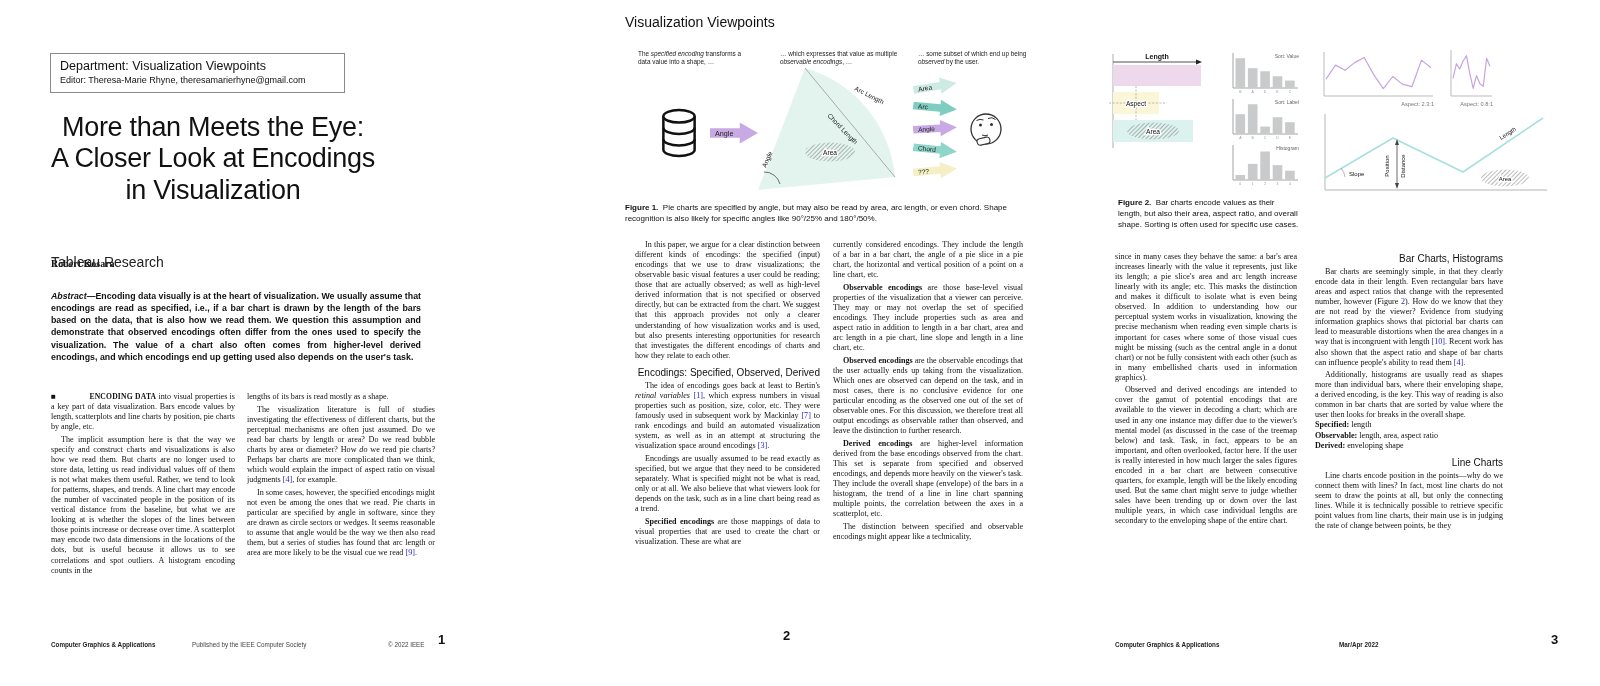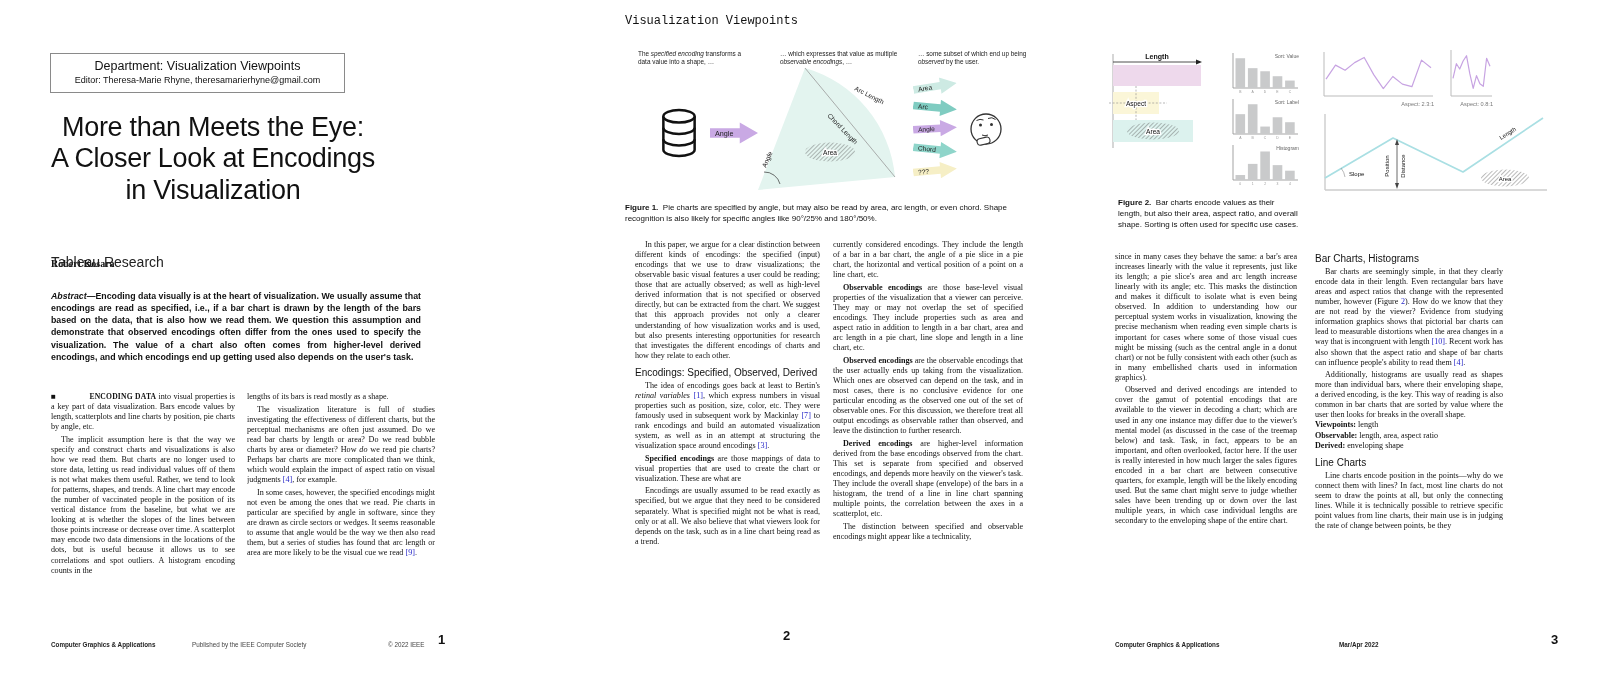--- a/index.html
+++ b/index.html
@@ -15,27 +15,27 @@
   .author{font-size:10px;font-weight:bold;}
   .affil{font-family:"Liberation Sans",sans-serif;font-size:14px;color:#222;}
   .abstract{font-family:"Liberation Sans",sans-serif;font-weight:bold;font-size:8.8px;
             line-height:1.38;text-align:justify;}
   .col{font-size:8.1px;line-height:1.245;text-align:justify;overflow:hidden;}
   .col p{margin:0;}
   .col p + p, .col h3 + p{margin-top:2.5px;}
   .col p.p{text-indent:10px;}
   .col p.spec{text-indent:0;margin-top:0;text-align:left;}
   .col h3{font-family:"Liberation Sans",sans-serif;font-weight:400;font-size:10px;
-          line-height:1.15;margin:6px 0 2px 0;text-align:left;}
+          line-height:1.15;margin:6px 0 2px 0;text-align:right;}
   .col h3:first-child{margin-top:1px;}
   .ref{color:#2525c8;}
   .lead{font-size:7.6px;letter-spacing:.2px;margin-left:31px;}
   .caption{font-family:"Liberation Sans",sans-serif;font-size:8px;line-height:1.35;color:#111;}
   .stepcap{font-family:"Liberation Sans",sans-serif;font-size:6.4px;line-height:1.3;color:#222;}
-  .running-head{font-family:Liberation Mono, monospace;font-size:12px;color:#111;}
+  .running-head{font-family:Liberation Sans, sans-serif;font-size:14px;color:#111;}
   .foot{font-family:"Liberation Sans",sans-serif;font-size:6.3px;color:#222;}
   .foot.b{font-weight:bold;}
   .pagenum{font-family:"Liberation Sans",sans-serif;font-size:13px;font-weight:600;}
   .spark-label{font-family:"Liberation Sans",sans-serif;font-size:5.6px;color:#777;text-align:right;}
 
   
   .barrow{clip-path:polygon(0 28%,62% 28%,62% 2%,100% 50%,62% 98%,62% 72%,0 72%);
           display:flex;align-items:center;}
   .barrow span{font-family:"Liberation Sans",sans-serif;color:#222;padding-left:5px;}
   .barrow.big{width:48px;height:22px;}
@@ -58,21 +58,21 @@
   <defs>
     <pattern id="hatch" width="3" height="3" patternUnits="userSpaceOnUse" patternTransform="rotate(45)">
       <line x1="0" y1="0" x2="0" y2="3" stroke="#555" stroke-width="0.8"></line>
     </pattern>
   </defs>
 </svg>
 
 <div id="canvas">
 
   <section class="page" style="left:40px;width:420px;">
-    <div class="abs dept-box" style="left:10px;top:53px;width:275px;text-align:center;">
+    <div class="abs dept-box" style="left:10px;top:53px;width:275px;">
       <div class="dept-line1">Department: Visualization Viewpoints</div>
       <div class="dept-line2">Editor: Theresa-Marie Rhyne, theresamarierhyne@gmail.com</div>
     </div>
     <h1 class="abs paper-title" style="left:11px;top:112px;margin:0;">More than Meets the Eye:
 A Closer Look at Encodings
 in Visualization</h1>
     <div class="abs author" style="left:11px;top:258px;">Robert Kosara</div>
     <div class="abs affil" style="left:11px;top:254px;">Tableau Research</div>
     <div class="abs abstract" style="left:11px;top:290px;width:370px;"><i>Abstract</i>—Encoding data visually is at the heart of visualization. We usually assume that encodings are read as specified, i.e., if a bar chart is drawn by the length of the bars based on the data, that is also how we read them. We question this assumption and demonstrate that observed encodings often differ from the ones used to specify the visualization. The value of a chart also often comes from higher-level derived encodings, and which encodings end up getting used also depends on the user's task.</div>
 
@@ -150,22 +150,22 @@
         <rect x="11" y="28" width="13" height="6.5" rx="3" fill="#fff" stroke="#333" stroke-width="1.1" transform="rotate(-14 17 31)"></rect>
       </svg>
     </div>
 
     <div class="abs caption" style="left:17px;top:203px;width:406px;"><b>Figure 1.</b>&nbsp; Pie charts are specified by angle, but may also be read by area, arc length, or even chord. Shape recognition is also likely for specific angles like 90°/25% and 180°/50%.</div>
 
     <div class="abs col" style="left:27px;top:240px;width:185px;height:382px;">
         <p class="p">In this paper, we argue for a clear distinction between different kinds of encodings: the specified (input) encodings that we use to draw visualizations; the observable basic visual features a user could be reading; those that are actually observed; as well as high-level derived information that is not specified or observed directly, but can be extracted from the chart. We suggest that this approach provides not only a clearer understanding of how visualization works and is used, but also presents interesting opportunities for research that investigates the different encodings of charts and how they relate to each other.</p>
         <h3>Encodings: Specified, Observed, Derived</h3>
         <p class="p">The idea of encodings goes back at least to Bertin's <i>retinal variables</i> <span class="ref">[1]</span>, which express numbers in visual properties such as position, size, color, etc. They were famously used in subsequent work by Mackinlay <span class="ref">[7]</span> to rank encodings and build an automated visualization system, as well as in an attempt at structuring the visualization space around encodings <span class="ref">[3]</span>.</p>
+        <p class="p">Encodings are usually assumed to be read exactly as specified, but we argue that they need to be considered separately. What is specified might not be what is read, only or at all. We also believe that what viewers look for depends on the task, such as in a line chart being read as a trend.</p>
         <p class="p"><b>Specified encodings</b> are those mappings of data to visual properties that are used to create the chart or visualization. These are what are</p>
-        <p class="p">Encodings are usually assumed to be read exactly as specified, but we argue that they need to be considered separately. What is specified might not be what is read, only or at all. We also believe that what viewers look for depends on the task, such as in a line chart being read as a trend.</p>
       </div>
     <div class="abs col" style="left:225px;top:240px;width:190px;height:382px;">
         <p class="pc">currently considered encodings. They include the length of a bar in a bar chart, the angle of a pie slice in a pie chart, the horizontal and vertical position of a point on a line chart, etc.</p>
         <p class="p"><b>Observable encodings</b> are those base-level visual properties of the visualization that a viewer can perceive. They may or may not overlap the set of specified encodings. They include properties such as area and aspect ratio in addition to length in a bar chart, area and arc length in a pie chart, line slope and length in a line chart, etc.</p>
         <p class="p"><b>Observed encodings</b> are the observable encodings that the user actually ends up taking from the visualization. Which ones are observed can depend on the task, and in most cases, there is no conclusive evidence for one particular encoding as the observed one out of the set of observable ones. For this discussion, we therefore treat all output encodings as observable rather than observed, and leave the distinction to further research.</p>
         <p class="p"><b>Derived encodings</b> are higher-level information derived from the base encodings observed from the chart. This set is separate from specified and observed encodings, and depends more heavily on the viewer's task. They include the overall shape (envelope) of the bars in a histogram, the trend of a line in line chart spanning multiple points, the correlation between the axes in a scatterplot, etc.</p>
         <p class="p">The distinction between specified and observable encodings might appear like a technicality,</p>
       </div>
 
     <div class="abs pagenum" style="left:175px;top:628px;">2</div>
@@ -268,21 +268,21 @@
     </div>
 
     <div class="abs col" style="left:40px;top:252px;width:182px;height:370px;">
         <p class="pc">since in many cases they behave the same: a bar's area increases linearly with the value it represents, just like its length; a pie slice's area and arc length increase linearly with its angle; etc. This masks the distinction and makes it difficult to isolate what is even being observed. In addition to understanding how our perceptual system works in visualization, knowing the precise mechanism when reading even simple charts is important for cases where some of those visual cues might be missing (such as the central angle in a donut chart) or not be fully consistent with each other (such as in many embellished charts used in information graphics).</p>
         <p class="p">Observed and derived encodings are intended to cover the gamut of potential encodings that are available to the viewer in decoding a chart; which are used in any one instance may differ due to the viewer's mental model (as discussed in the case of the treemap below) and task. Task, in fact, appears to be an important, and often overlooked, factor here. If the user is really interested in how much larger the sales figures encoded in a bar chart are between consecutive quarters, for example, length will be the likely encoding used. But the same chart might serve to judge whether sales have been trending up or down over the last multiple years, in which case individual lengths are secondary to the enveloping shape of the entire chart.</p>
       </div>
     <div class="abs col" style="left:240px;top:252px;width:188px;height:370px;">
         <h3>Bar Charts, Histograms</h3>
         <p class="p">Bar charts are seemingly simple, in that they clearly encode data in their length. Even rectangular bars have areas and aspect ratios that change with the represented number, however (Figure <span class="ref">2</span>). How do we know that they are not read by the viewer? Evidence from studying information graphics shows that pictorial bar charts can lead to measurable distortions when the area changes in a way that is incongruent with length <span class="ref">[10]</span>. Recent work has also shown that the aspect ratio and shape of bar charts can influence people's ability to read them <span class="ref">[4]</span>.</p>
         <p class="p">Additionally, histograms are usually read as shapes more than individual bars, where their enveloping shape, a derived encoding, is the key. This way of reading is also common in bar charts that are sorted by value where the user then looks for breaks in the overall shape.</p>
-        <p class="spec"><b>Viewpoints:</b> length</p>
+        <p class="spec"><b>Specified:</b> length</p>
         <p class="spec"><b>Observable:</b> length, area, aspect ratio</p>
         <p class="spec"><b>Derived:</b> enveloping shape</p>
         <h3>Line Charts</h3>
         <p class="p">Line charts encode position in the points—why do we connect them with lines? In fact, most line charts do not seem to draw the points at all, but only the connecting lines. While it is technically possible to retrieve specific point values from line charts, their main use is in judging the rate of change between points, be they</p>
       </div>
 
     <div class="abs foot b" style="left:40px;top:641px;">Computer Graphics &amp; Applications</div>
     <div class="abs foot b" style="left:264px;top:641px;">Mar/Apr 2022</div>
     <div class="abs pagenum" style="left:476px;top:632px;">3</div>
   </section>

